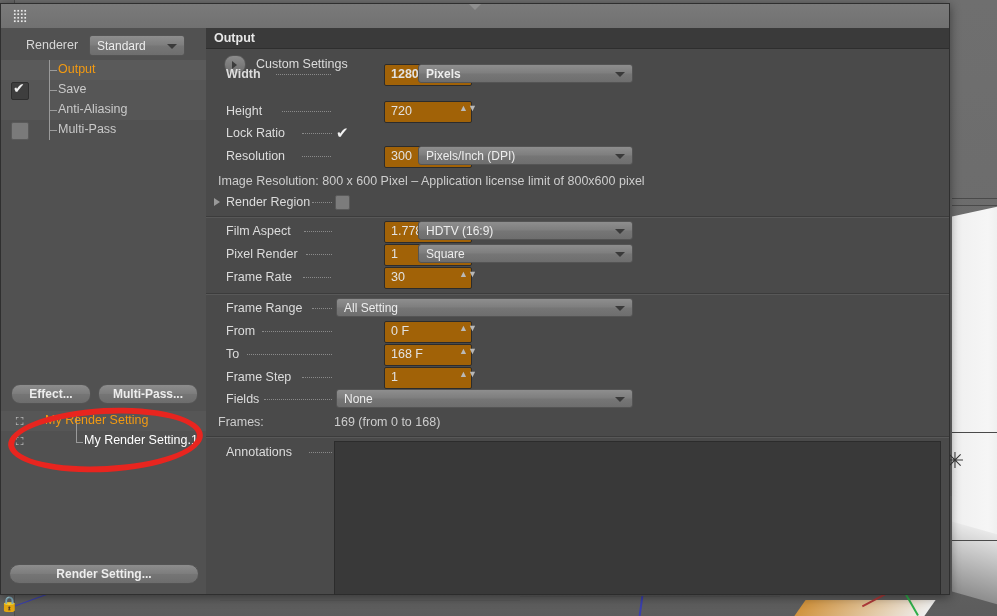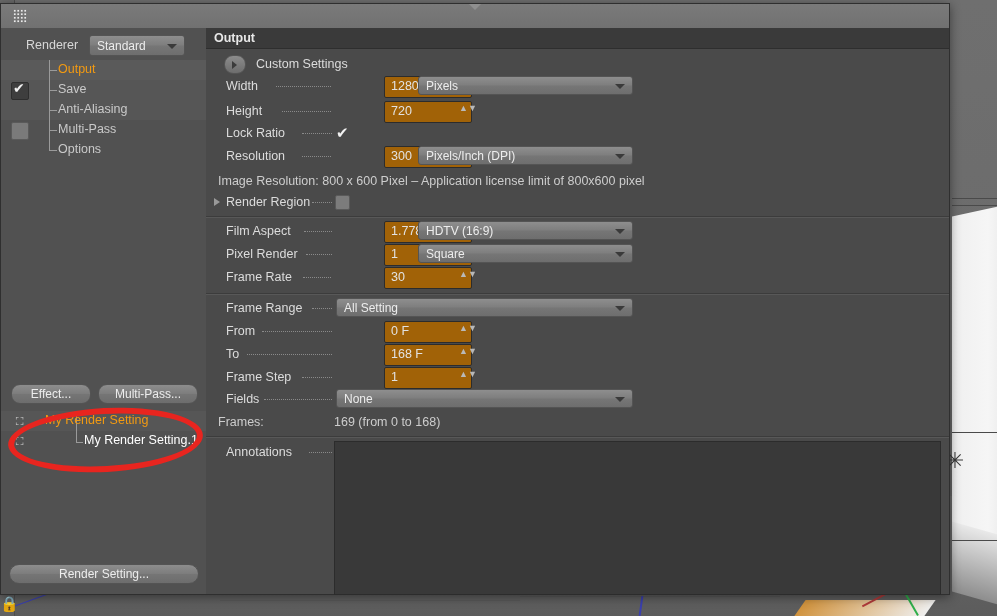--- a/index.html
+++ b/index.html
@@ -172,20 +172,21 @@
   }
   .btn {
     position: absolute;
     background: linear-gradient(180deg,#8d8d8d 0%, #7d7d7d 48%, #757575 52%, #6d6d6d 100%);
     border: 1px solid #545454;
     border-radius: 9px;
     color: #ededed; font-size: 12px;
     text-align: center;
     line-height: 18px;
     box-sizing: border-box;
+    font-weight: bold;
   }
   .btn-effect { left: 10px; top: 0; width: 80px; height: 20px; }
   .btn-mpass { left: 97px; top: 0; width: 100px; height: 20px; }
 
   .rs-list {
     position: absolute; left: 0; right: 0; top: 383px; height: 40px;
   }
   .rs-row { position: relative; height: 20px; }
   .rs-row.alt { background: #565656; }
   .rs-icon {
@@ -405,25 +406,20 @@
             <div class="tree-label">Anti-Aliasing</div>
           </div>
 
           <div class="tree-row">
             <div class="tree-check empty"></div>
             <div class="tree-stem"></div>
               <div class="tree-dash"></div>
             <div class="tree-label">Multi-Pass</div>
           </div>
 
-          <div class="tree-row">
-            <div class="tree-stem last"></div>
-              <div class="tree-dash"></div>
-            <div class="tree-label">Options</div>
-          </div>
         </div>
 
         <div class="effect-row">
           <div class="btn btn-effect">Effect...</div>
           <div class="btn btn-mpass">Multi-Pass...</div>
         </div>
 
         <div class="rs-list">
           <div class="rs-row alt">
             <div class="rs-icon">⛶</div>
@@ -445,21 +441,21 @@
 
         <div class="sect-header">
           <span>Output</span>
         </div>
 
         <div class="row" style="top:26px;">
           <div class="circ-btn" style="left:18px; top:1px;"></div>
           <div class="lbl" style="left:50px;">Custom Settings</div>
         </div>
 
-        <div class="row" style="top:48px;">
+        <div class="row" style="top:36px;font-weight:bold;">
           <div class="lbl" style="left:20px;">Width</div>
           <div class="dots" style="left:70px; width:55px;"></div>
           <div class="numfield" style="left:130px; width:88px;">
             <span class="val">1280</span>
             <span class="spin"><span class="up"></span><span class="dn"></span></span>
           </div>
           <div class="combo unitcombo" style="left:212px; width:215px;">
             <span class="cap">Pixels</span>
             <span class="arrow"></span>
           </div>

